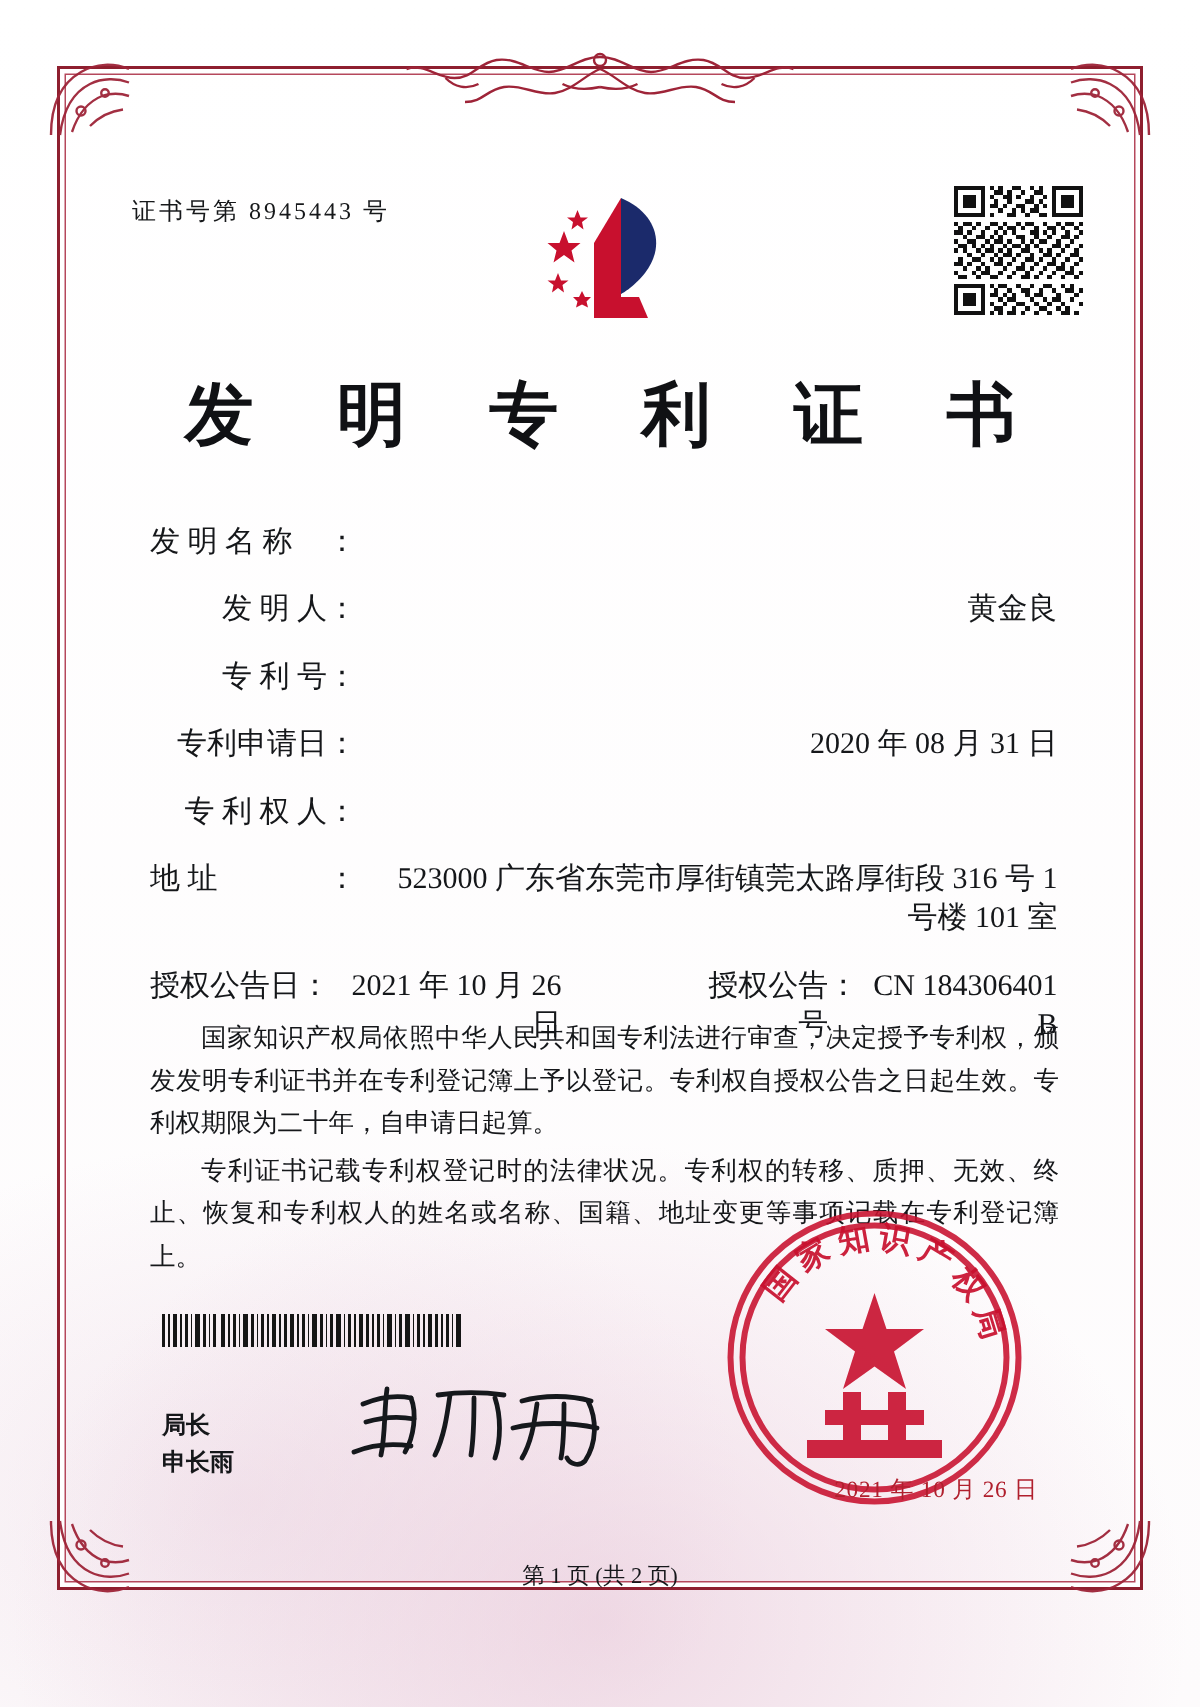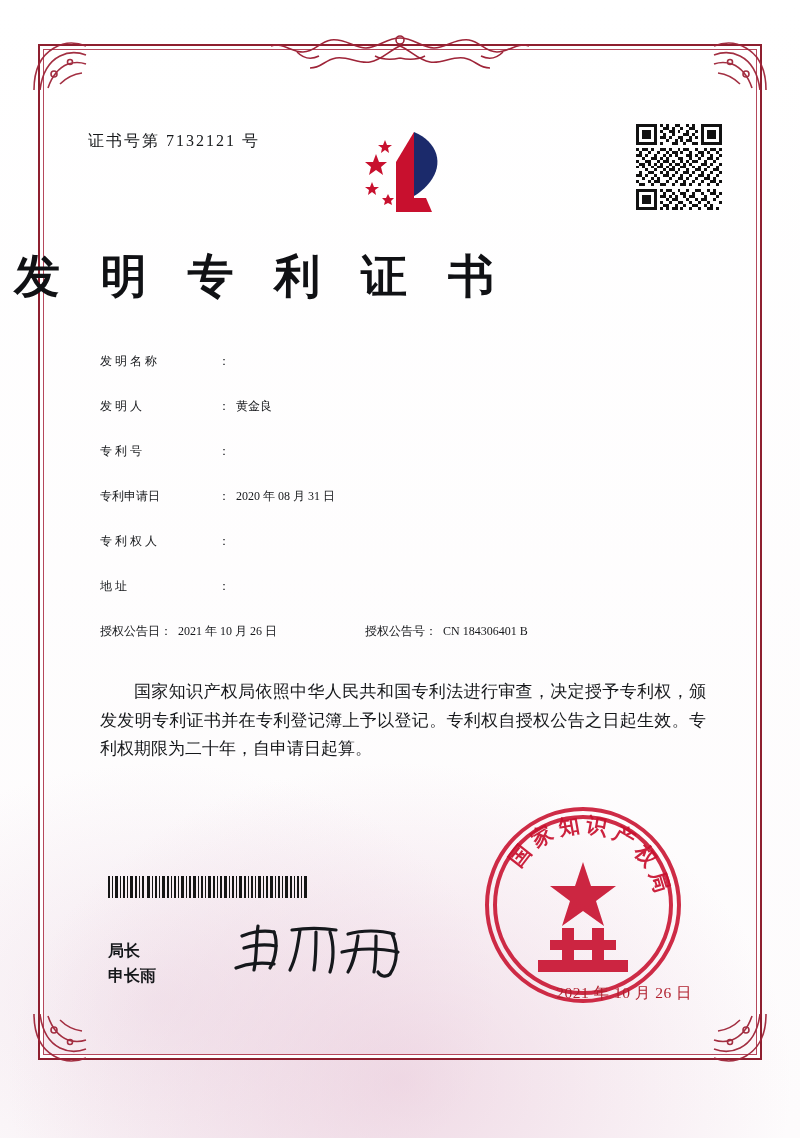--- a/index.html
+++ b/index.html
@@ -70,42 +70,44 @@
   .qr {
     position: absolute;
     right: 78px; top: 124px;
     width: 86px; height: 86px;
   }
   .qr svg { width: 100%; height: 100%; display: block; }
 
   .doc-title {
     position: absolute;
     left: 0; right: 0; top: 246px;
+    text-align: center;
     font-size: 46px;
     letter-spacing: 14px;
     font-weight: 700;
     color: #101114;
     text-indent: 14px;
-    font-family: Liberation Sans, sans-serif;
+    font-family: Liberation Mono, monospace;
   }
 
   
   .fields {
     position: absolute;
     left: 100px;
     right: 95px;
     top: 348px;
   }
   .row {
     display: flex;
     align-items: flex-start;
     margin-bottom: 19px;
-    font-size: 12px;
+    font-size: 20px;
     line-height: 26px;
     color: #15171a;
+    text-align: right;
   }
   .row .lab {
     width: 118px;
     flex: 0 0 118px;
     white-space: nowrap;
   }
   .row .lab.spread {
     display: flex;
     justify-content: space-between;
   }
@@ -244,21 +246,21 @@
     <svg viewBox="0 0 74 58" fill="none" stroke="currentColor" stroke-width="1.6">
       <path d="M4 54c0-20 6-34 20-42 10-6 22-6 32-2"></path>
       <path d="M10 54c2-16 8-28 20-34 8-4 18-4 26-1"></path>
       <path d="M18 52c4-12 10-20 20-24 6-2 12-2 18 0"></path>
       <circle cx="24" cy="38" r="3"></circle>
       <circle cx="40" cy="26" r="2.5"></circle>
       <path d="M30 48c6-6 14-10 22-11"></path>
     </svg>
   </div>
 
-  <div class="cert-no">证书号第 7132121 号</div>
+  <div class="cert-no">证书号第 8945443 号</div>
 
   <div class="emblem">
     <svg viewBox="0 0 110 105">
       <path d="M62 12 L62 92 L44 92 L44 42 Z" fill="#c8102e"></path>
       <path d="M62 12 C86 22 92 44 78 62 C70 72 62 76 62 76 Z" fill="#1b2a6b"></path>
       <path d="M44 92 L80 92 L74 78 L44 78 Z" fill="#c8102e"></path>
       <g fill="#c8102e">
         <polygon points="24,34 27,42 35,42 29,47 31,55 24,50 17,55 19,47 13,42 21,42"></polygon>
         <polygon points="33,20 35,25 40,25 36,28 37,33 33,30 29,33 30,28 26,25 31,25"></polygon>
         <polygon points="20,62 22,67 27,67 23,70 24,75 20,72 16,75 17,70 13,67 18,67"></polygon>
@@ -528,35 +530,37 @@
     </div>
 
     <div class="row">
       <span class="lab">专 利 权 人</span>
       <span class="colon">：</span>
     </div>
 
     <div class="row">
       <span class="lab spread" style="letter-spacing:0;">地 址</span>
       <span class="colon">：</span>
+      <span class="val">523000 广东省东莞市厚街镇莞太路厚街段 316 号 1 号楼 101 室</span>
     </div>
 
     <div class="row">
       <span class="lab" style="width:auto;flex:0 0 auto;">授权公告日</span>
       <span class="colon">：</span>
       <span>2021 年 10 月 26 日</span>
       <span class="inline-extra">授权公告号</span>
       <span class="colon">：</span>
       <span>CN 184306401 B</span>
     </div>
 
   </div>
 
   <div class="paras">
     <p>国家知识产权局依照中华人民共和国专利法进行审查，决定授予专利权，颁发发明专利证书并在专利登记簿上予以登记。专利权自授权公告之日起生效。专利权期限为二十年，自申请日起算。</p>
+    <p>专利证书记载专利权登记时的法律状况。专利权的转移、质押、无效、终止、恢复和专利权人的姓名或名称、国籍、地址变更等事项记载在专利登记簿上。</p>
   </div>
 
   <div class="barcode">
     <svg viewBox="0 0 200 22" shape-rendering="crispEdges">
       <rect width="200" height="22" fill="#ffffff" opacity="0"></rect>
       <g fill="#151515">
         <rect x="0" y="0" width="2" height="22"></rect>
           <rect x="4" y="0" width="1" height="22"></rect>
         <rect x="7" y="0" width="3" height="22"></rect>
           <rect x="12" y="0" width="1" height="22"></rect>
@@ -655,14 +659,15 @@
         <text x="105" y="32" text-anchor="middle" transform="rotate(-10 105 105)">知</text>
         <text x="105" y="32" text-anchor="middle" transform="rotate(10 105 105)">识</text>
         <text x="105" y="32" text-anchor="middle" transform="rotate(31 105 105)">产</text>
         <text x="105" y="32" text-anchor="middle" transform="rotate(52 105 105)">权</text>
         <text x="105" y="32" text-anchor="middle" transform="rotate(73 105 105)">局</text>
       </g>
     </svg>
   </div>
   <div class="seal-date">2021 年 10 月 26 日</div>
 
+  <div class="page-num">第 1 页 (共 2 页)</div>
 
 </div>
 
 </body></html>

